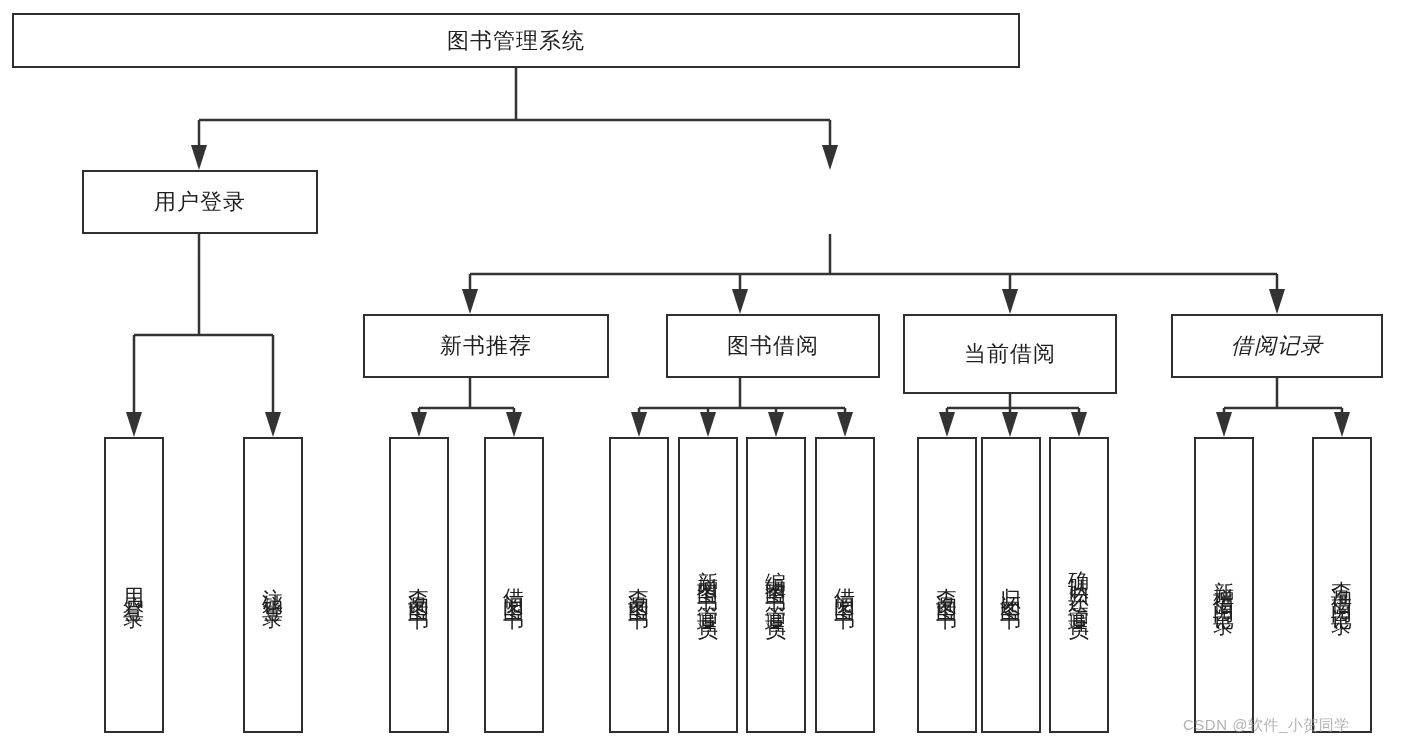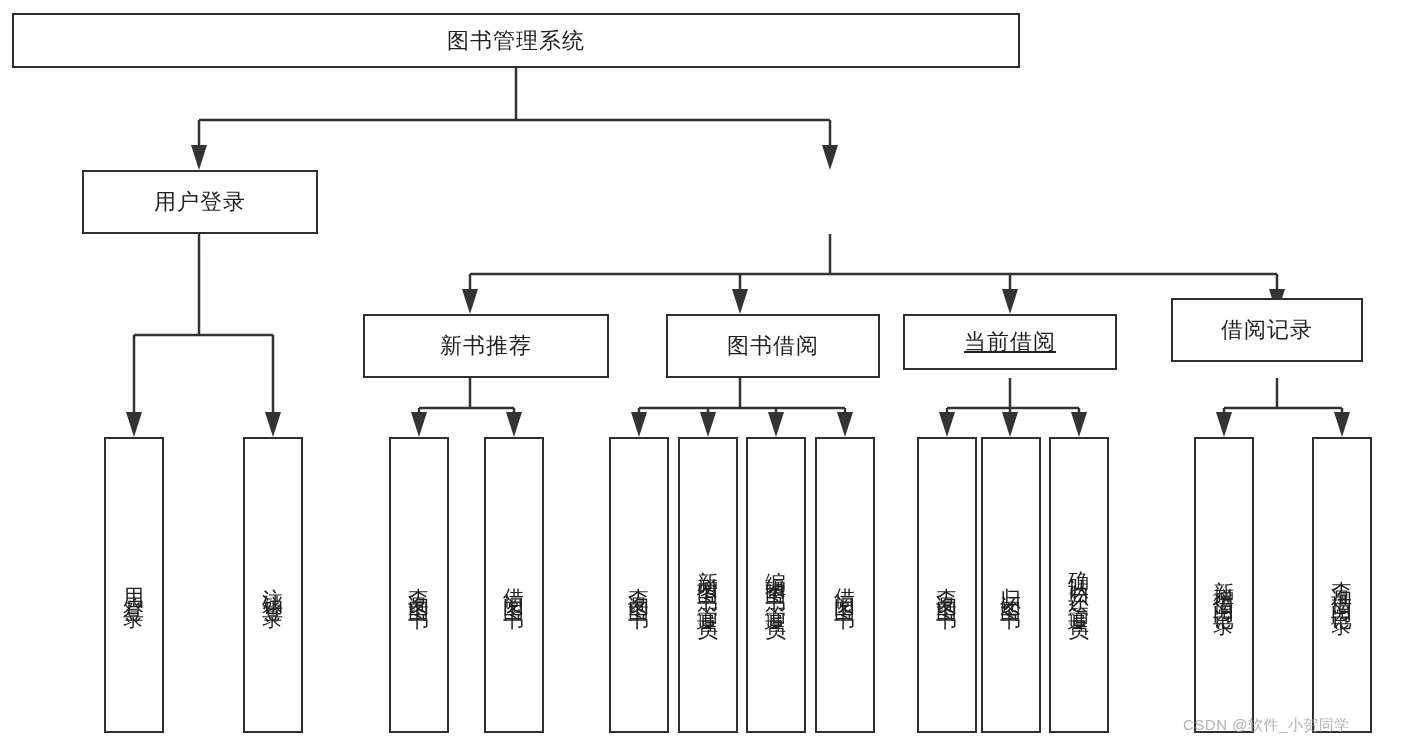--- a/index.html
+++ b/index.html
@@ -86,22 +86,22 @@
       <path d="M1334 412 L1350 412 L1342 437 Z"></path>
     </g>
   </svg>
 
   <div class="box h" style="left:12px; top:13px; width:1008px; height:55px;">图书管理系统</div>
 
   <div class="box h" style="left:82px; top:170px; width:236px; height:64px;">用户登录</div>
 
   <div class="box h" style="left:363px; top:314px; width:246px; height:64px;">新书推荐</div>
   <div class="box h" style="left:666px; top:314px; width:214px; height:64px;">图书借阅</div>
-  <div class="box h" style="left:903px; top:314px; width:214px; height:56px;text-decoration:underline;">当前借阅</div>
-  <div class="box h" style="left:1171px; top:298px; width:192px; height:64px;">借阅记录</div>
+  <div class="box h" style="left:903px; top:314px; width:214px; height:80px;">当前借阅</div>
+  <div class="box h" style="left:1171px; top:314px; width:212px; height:64px;font-style:italic;">借阅记录</div>
 
   <div class="box v" style="left:104px; top:437px; width:60px; height:296px;">用户登录</div>
   <div class="box v" style="left:243px; top:437px; width:60px; height:296px;">注销登录</div>
 
   <div class="box v" style="left:389px; top:437px; width:60px; height:296px;">查询图书</div>
   <div class="box v" style="left:484px; top:437px; width:60px; height:296px;">借阅图书</div>
 
   <div class="box v" style="left:609px; top:437px; width:60px; height:296px;">查询图书</div>
   <div class="box v" style="left:678px; top:437px; width:60px; height:296px;">新增图书（管理员）</div>
   <div class="box v" style="left:746px; top:437px; width:60px; height:296px;">编辑图书（管理员）</div>

